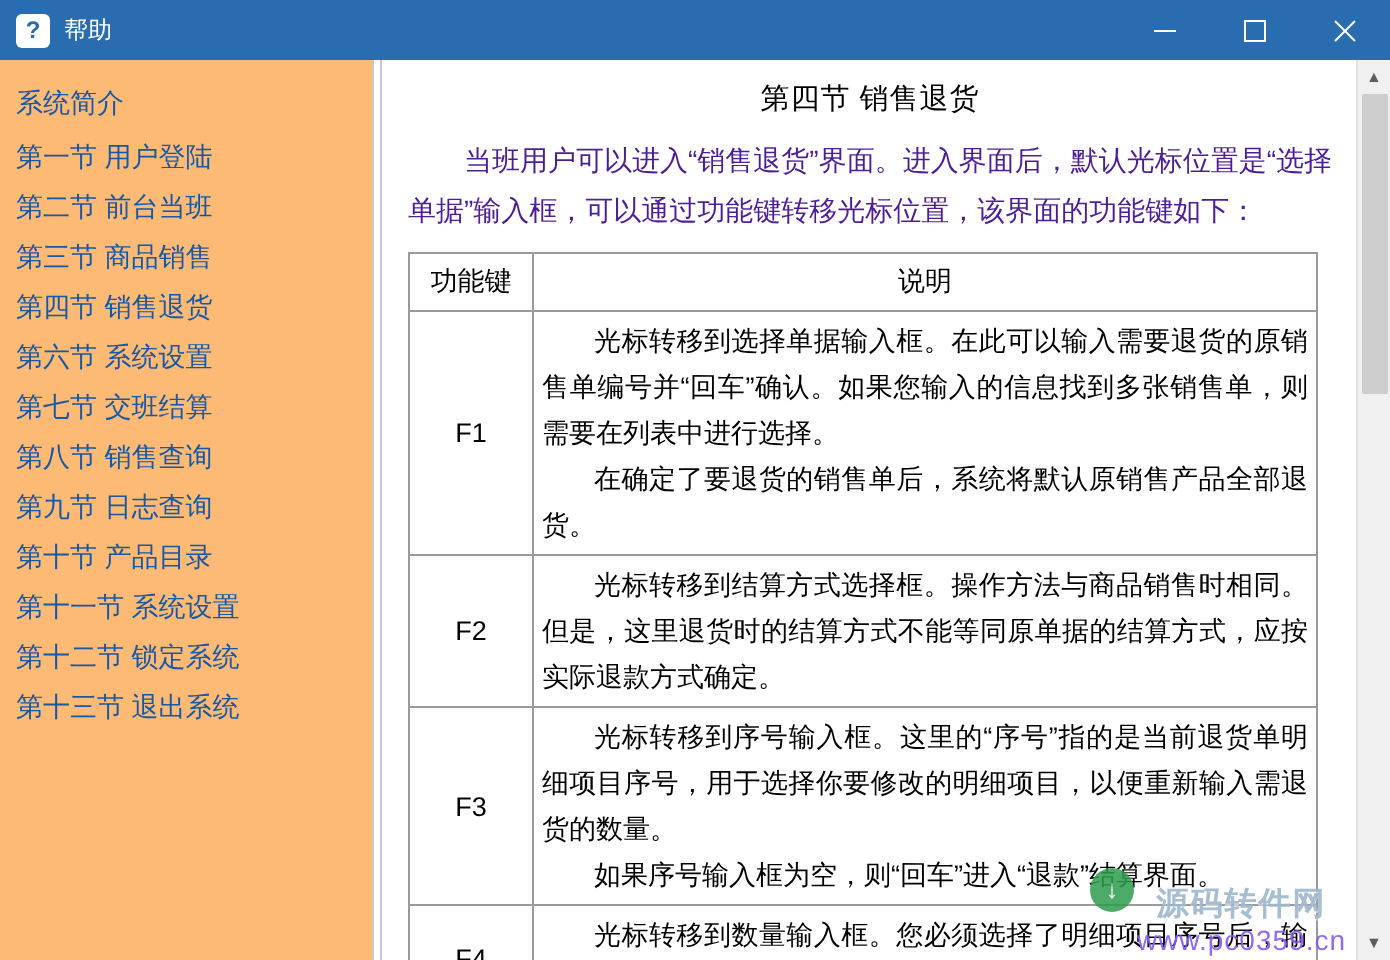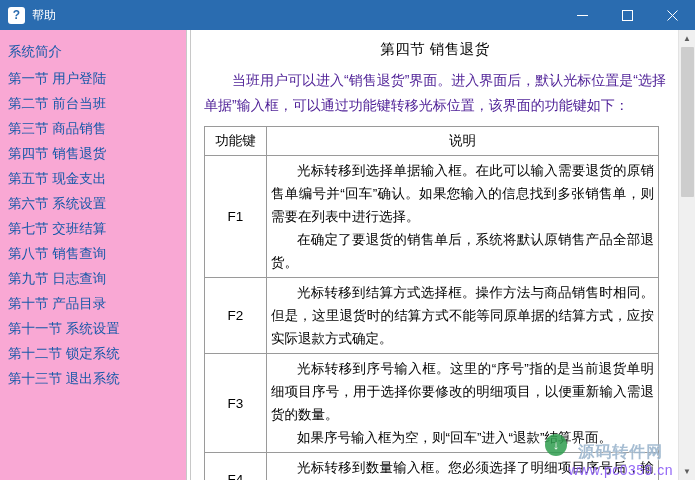--- a/index.html
+++ b/index.html
@@ -71,21 +71,21 @@
     display: flex;
     min-height: 0;
     background: #ffffff;
     position: relative;
   }
 
   
   .sidebar {
     width: 186px;
     flex: 0 0 186px;
-    background: #f9a8d4;
+    background: #fdba74;
     padding: 9px 0 16px 0;
     position: relative;
     overflow: hidden;
   }
   .toc-item {
     padding: 2px 0 2px 8px;
     font-size: 13.5px;
     color: #1658a8;
     white-space: nowrap;
     line-height: 21px;
@@ -271,21 +271,20 @@
 
   <div class="body-area">
 
     <div class="sidebar">
       <div class="toc-item root">系统简介</div>
       <div class="toc-spacer"></div>
       <div class="toc-item">第一节  用户登陆</div>
       <div class="toc-item">第二节  前台当班</div>
       <div class="toc-item">第三节  商品销售</div>
       <div class="toc-item">第四节  销售退货</div>
-      <div class="toc-item">第五节  现金支出</div>
       <div class="toc-item">第六节  系统设置</div>
       <div class="toc-item">第七节  交班结算</div>
       <div class="toc-item">第八节  销售查询</div>
       <div class="toc-item">第九节  日志查询</div>
       <div class="toc-item">第十节  产品目录</div>
       <div class="toc-item">第十一节  系统设置</div>
       <div class="toc-item">第十二节  锁定系统</div>
       <div class="toc-item">第十三节  退出系统</div>
     </div>
 

